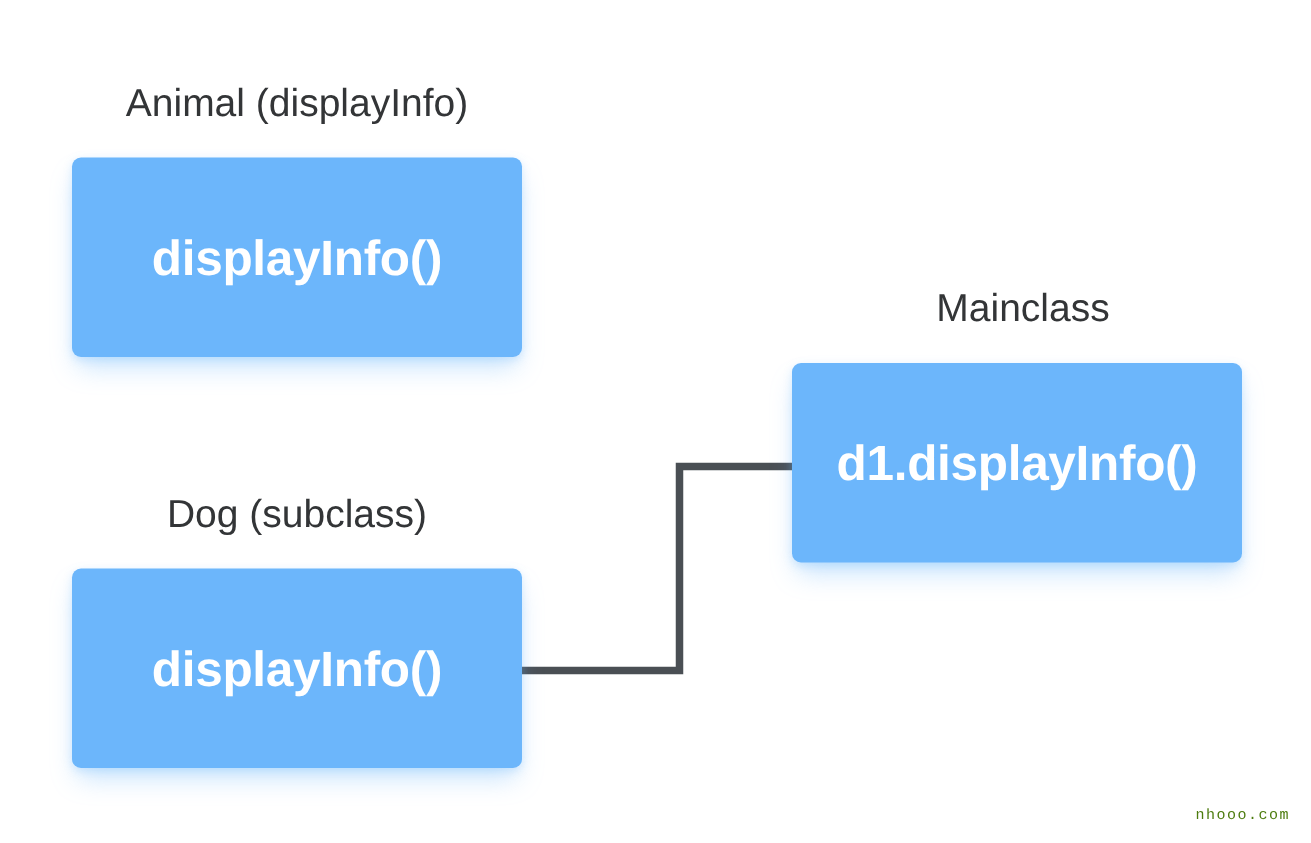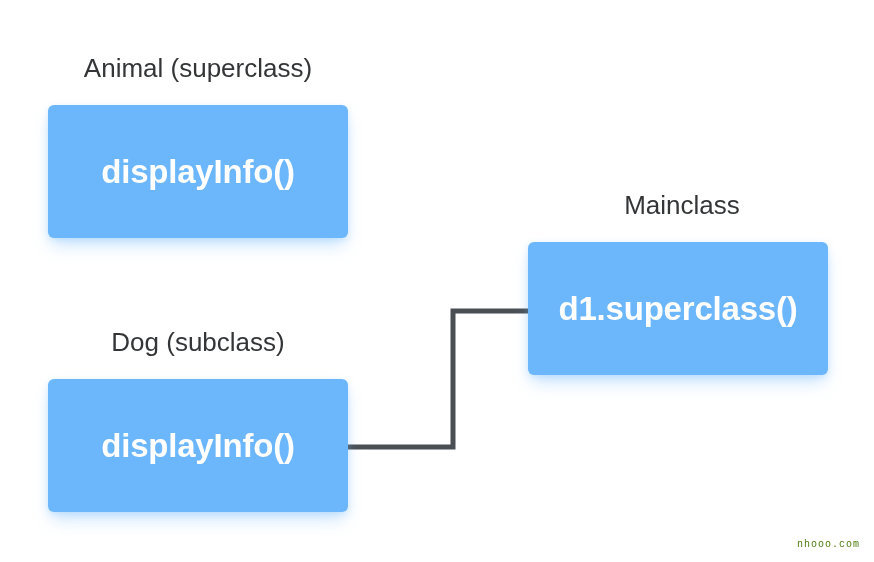--- a/index.html
+++ b/index.html
@@ -87,35 +87,35 @@
 <body>
 
 <div id="canvas">
 
   <svg id="connector" viewBox="0 0 874 562" width="874" height="562">
     <polyline points="528,311 453,311 453,447 332,447" fill="none" stroke="#4a4f54" stroke-width="5" stroke-linecap="butt" stroke-linejoin="miter"></polyline>
     <polygon points="317,447 341,436 341,458" fill="#4a4f54"></polygon>
   </svg>
 
   <div class="class-group" id="group-animal">
-    <div class="class-label">Animal (superclass)</div>
+    <div class="class-label">Animal (displayInfo)</div>
     <div class="class-box">
       <span class="class-box-text">displayInfo()</span>
     </div>
   </div>
 
   <div class="class-group" id="group-dog">
     <div class="class-label">Dog (subclass)</div>
     <div class="class-box">
       <span class="class-box-text">displayInfo()</span>
     </div>
   </div>
 
   <div class="class-group" id="group-mainclass">
     <div class="class-label">Mainclass</div>
     <div class="class-box">
-      <span class="class-box-text">d1.superclass()</span>
+      <span class="class-box-text">d1.displayInfo()</span>
     </div>
   </div>
 
   <div id="watermark">nhooo.com</div>
 
 </div>
 
 </body></html>

